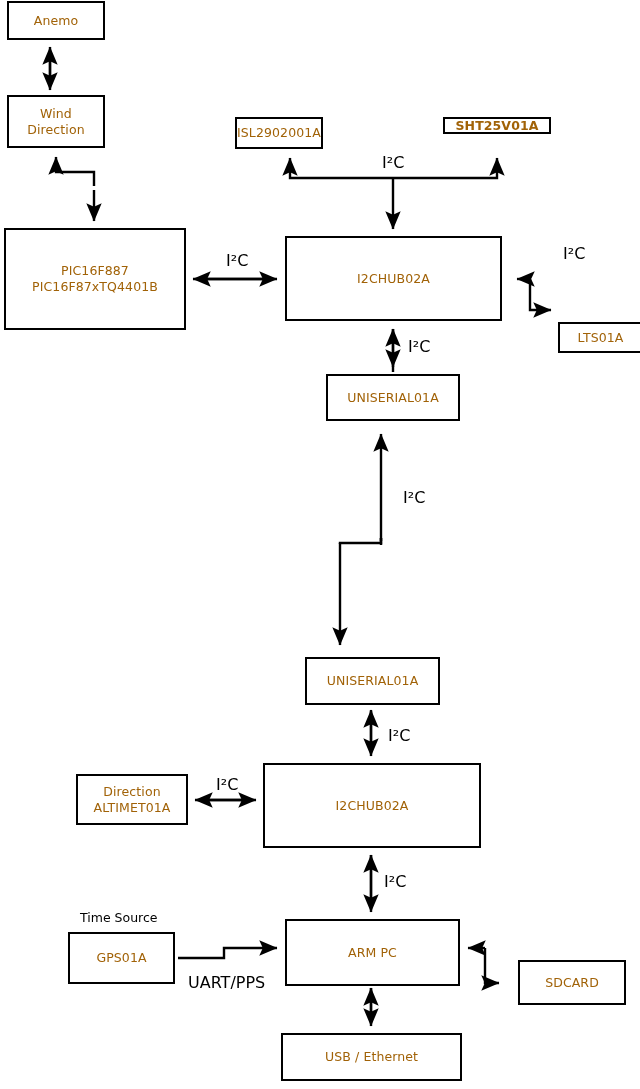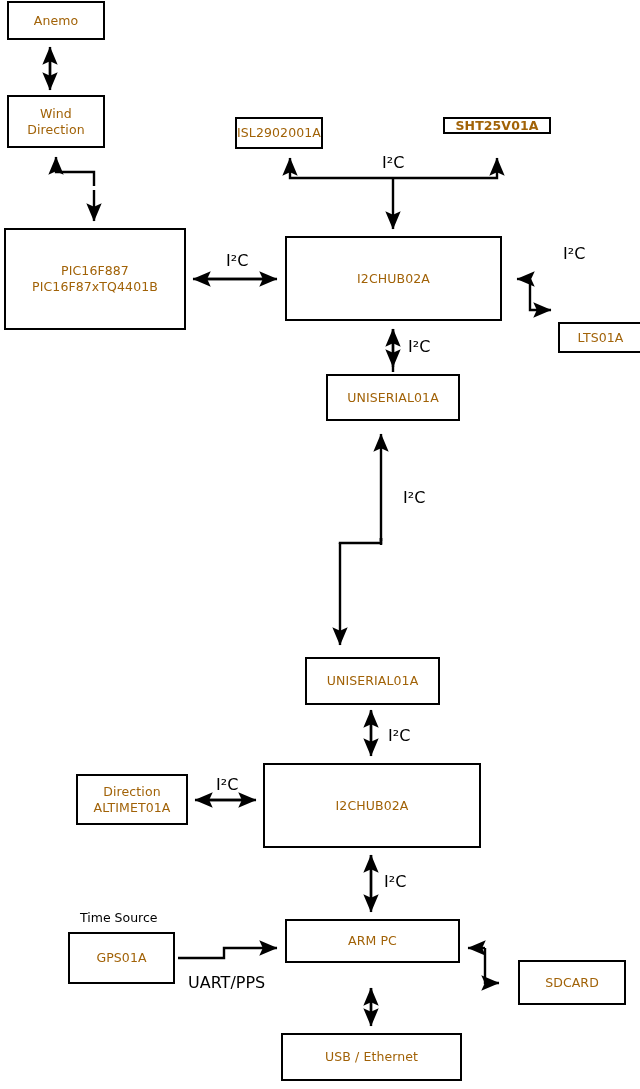--- a/index.html
+++ b/index.html
@@ -151,21 +151,21 @@
   <div class="node" style="left:263px;top:763px;width:218px;height:85px;">
     <span class="lbl">I2CHUB02A</span>
   </div>
   <div class="node" style="left:76px;top:774px;width:112px;height:51px;">
     <span class="lbl">Direction
 ALTIMET01A</span>
   </div>
   <div class="node" style="left:68px;top:932px;width:107px;height:52px;">
     <span class="lbl">GPS01A</span>
   </div>
-  <div class="node" style="left:285px;top:919px;width:175px;height:44px;">
+  <div class="node" style="left:285px;top:919px;width:175px;height:67px;">
     <span class="lbl">ARM PC</span>
   </div>
   <div class="node" style="left:506px;top:960px;width:108px;height:45px;margin-left:12px;">
     <span class="lbl">SDCARD</span>
   </div>
   <div class="node" style="left:281px;top:1033px;width:181px;height:48px;">
     <span class="lbl">USB / Ethernet</span>
   </div>
 
   <div class="edge-label" style="left:382px;top:153px;"><span>I²C</span></div>

